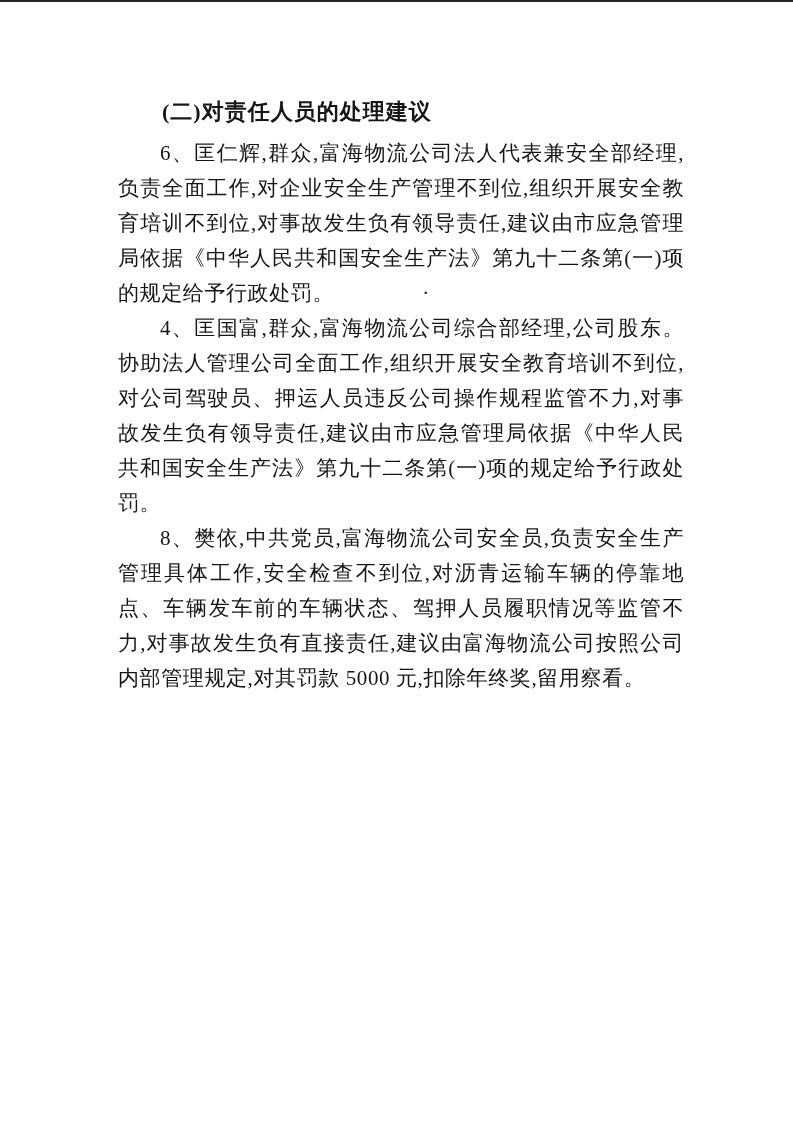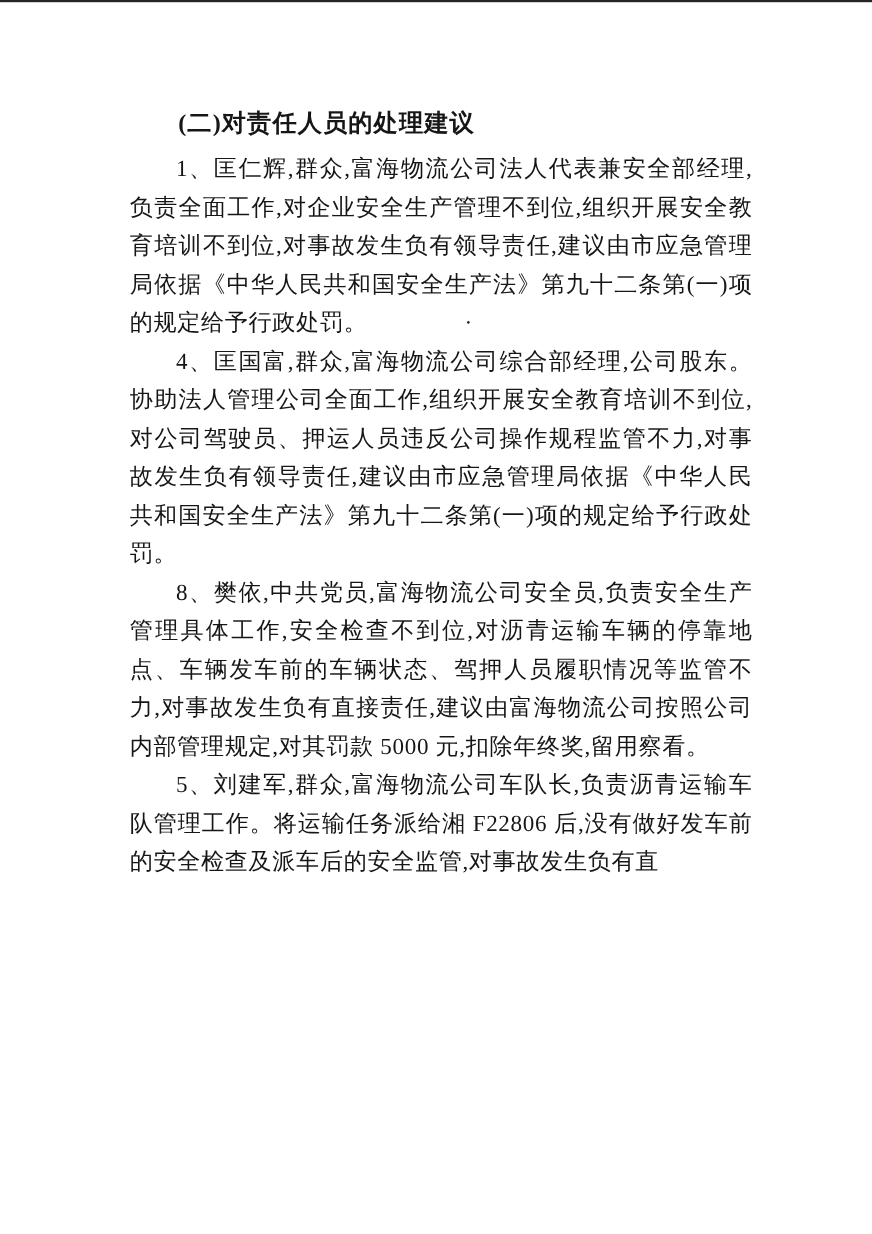--- a/index.html
+++ b/index.html
@@ -53,22 +53,21 @@
   }
 </style>
 </head>
 <body>
 
 <div class="page">
   <div class="scan-top-line"></div>
   <div class="content">
     <h2 class="section-heading">(二)对责任人员的处理建议</h2>
 
-    <p class="para"><span>1、匡仁辉,群众,富海物流公司法人代表兼安全部经理,负责全面工作,对企业安全生产管理不到位,组织开展安全教育培训不到位,对事故发生负有领导责任,建议由市应急管理局依据《中华人民共和国安全生产法》第九十二条第(一)项的规定给予行政处罚。</span><span class="stray-dot">·</span></p>
+    <p class="para"><span>6、匡仁辉,群众,富海物流公司法人代表兼安全部经理,负责全面工作,对企业安全生产管理不到位,组织开展安全教育培训不到位,对事故发生负有领导责任,建议由市应急管理局依据《中华人民共和国安全生产法》第九十二条第(一)项的规定给予行政处罚。</span><span class="stray-dot">·</span></p>
 
     <p class="para">4、匡国富,群众,富海物流公司综合部经理,公司股东。协助法人管理公司全面工作,组织开展安全教育培训不到位,对公司驾驶员、押运人员违反公司操作规程监管不力,对事故发生负有领导责任,建议由市应急管理局依据《中华人民共和国安全生产法》第九十二条第(一)项的规定给予行政处罚。</p>
 
     <p class="para">8、樊依,中共党员,富海物流公司安全员,负责安全生产管理具体工作,安全检查不到位,对沥青运输车辆的停靠地点、车辆发车前的车辆状态、驾押人员履职情况等监管不力,对事故发生负有直接责任,建议由富海物流公司按照公司内部管理规定,对其罚款 5000 元,扣除年终奖,留用察看。</p>
 
 
-    <p class="para">5、刘建军,群众,富海物流公司车队长,负责沥青运输车队管理工作。将运输任务派给湘 F22806 后,没有做好发车前的安全检查及派车后的安全监管,对事故发生负有直</p>
   </div>
 </div>
 
 </body></html>

